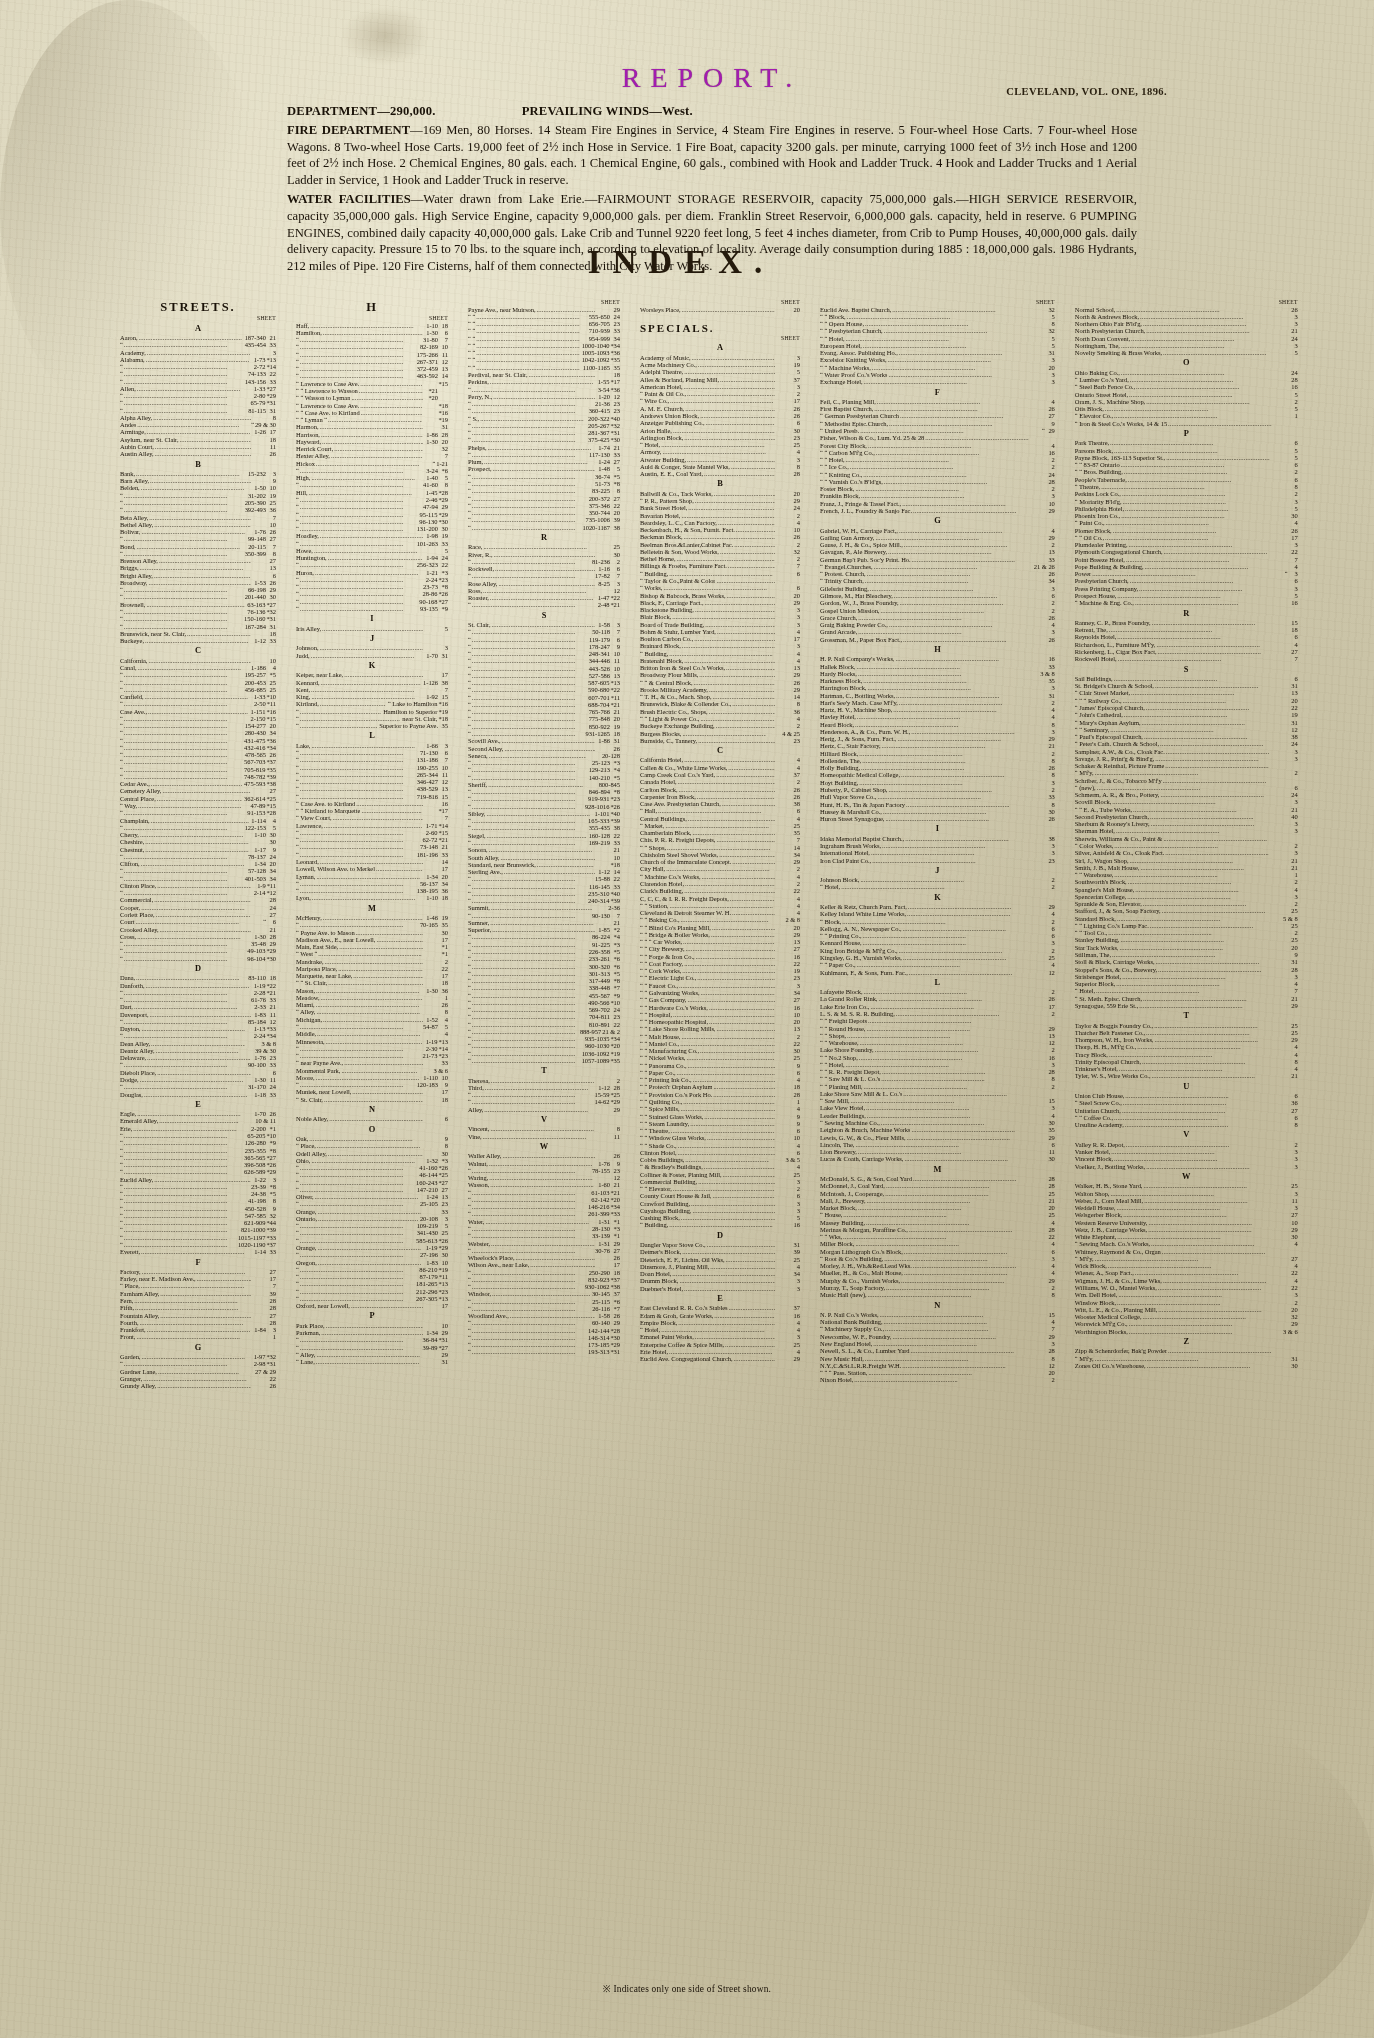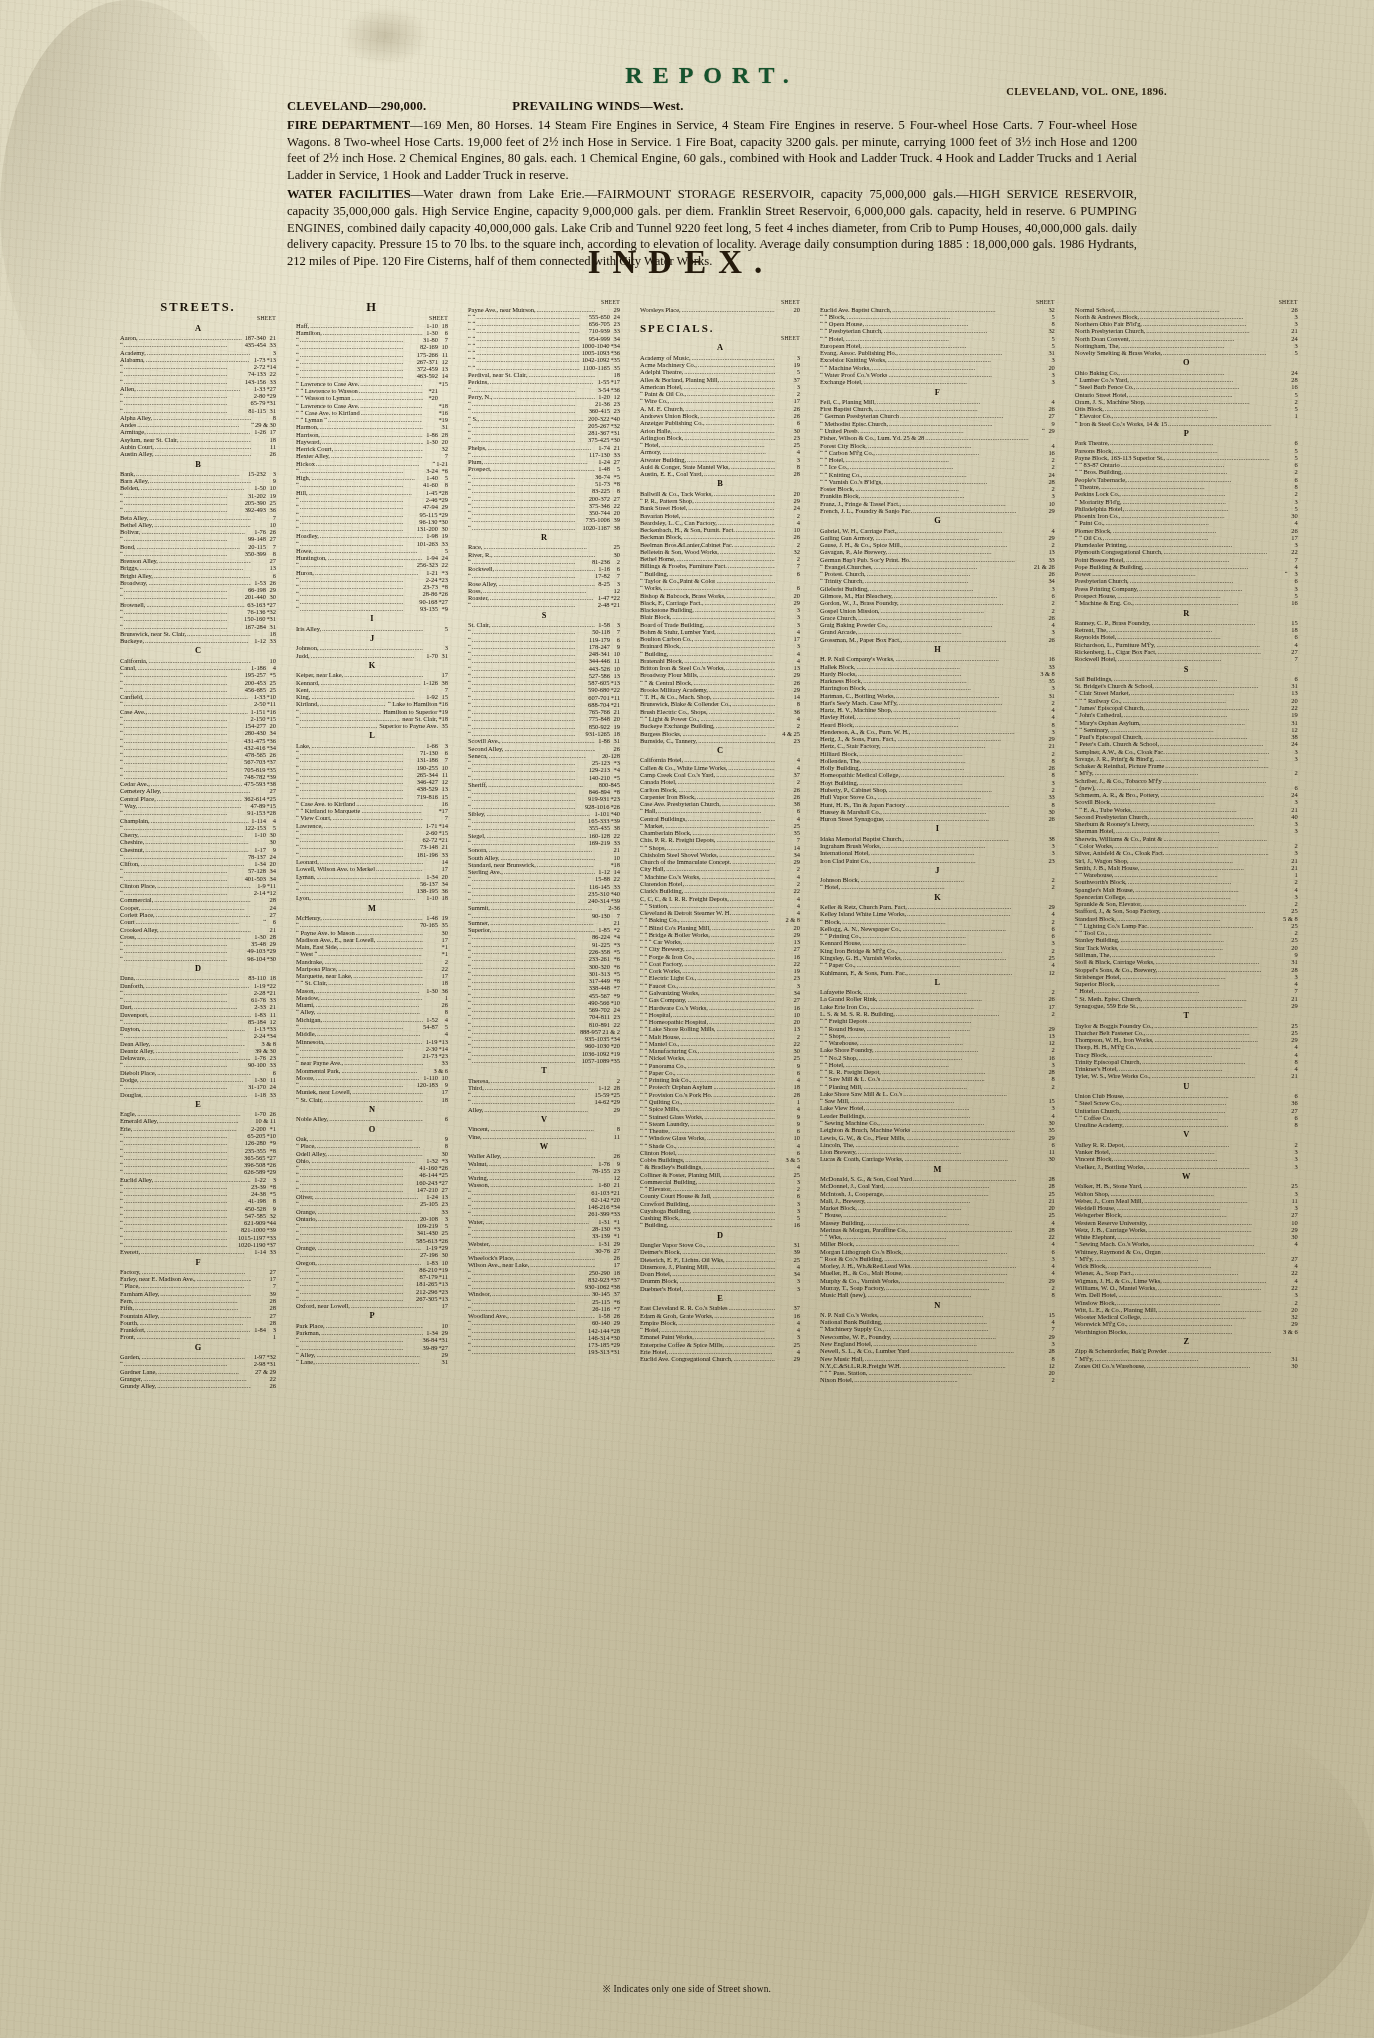--- a/index.html
+++ b/index.html
@@ -30,24 +30,24 @@
   .s2{left:0;top:0;width:260px;height:420px;background:radial-gradient(ellipse at 0 0,rgba(80,66,36,.18),rgba(80,66,36,0) 70%);}
   .s3{right:0;bottom:0;width:420px;height:330px;background:radial-gradient(ellipse at 100% 100%,rgba(80,66,36,.16),rgba(80,66,36,0) 70%);}
 
   .sheet{position:absolute;inset:0;padding:0;}
 
   
   .report-wrap{position:absolute;left:287px;top:62px;width:850px;}
   .report-title{
     text-align:center;
     font-family:"Liberation Serif", serif;
-    font-weight:bold;
-    font-size:24px;
+    font-weight:normal;
+    font-size:28px;
     letter-spacing:10px;
-    color:#14532d;
+    color:#a21caf;
     text-shadow:0 0 1px rgba(40,28,12,.55);
     margin:0 0 10px 0;
   }
   .vol-line{
     position:absolute;right:-30px;top:24px;
     font-size:10.5px;font-weight:bold;letter-spacing:.4px;
     white-space:nowrap;color:#2a2010;
   }
   .rpt-row{font-size:12.6px;line-height:1.32;text-align:justify;}
   .rpt-pop{text-align:left;margin-bottom:3px;font-size:12.6px;font-weight:bold;letter-spacing:.2px;}
@@ -119,21 +119,21 @@
 <div class="smudge s1"></div>
 <div class="grain"></div>
 
 <div class="sheet">
 
   <div class="report-wrap">
     <div class="report-title">REPORT.</div>
     <div class="vol-line">CLEVELAND, VOL. ONE, 1896.</div>
 
     <div class="rpt-pop">
-      <span>CLEVELAND</span><span>—290,000.</span><span class="spacer"></span><span>PREVAILING WINDS—West.</span>
+      <span>DEPARTMENT</span><span>—290,000.</span><span class="spacer"></span><span>PREVAILING WINDS—West.</span>
     </div>
 
     <div class="rpt-block rpt-row">
       <span class="rpt-lead">FIRE DEPARTMENT</span><span>—169 Men, 80 Horses.  14 Steam Fire Engines in Service, 4 Steam Fire Engines in reserve.  5 Four-wheel Hose Carts.  7 Four-wheel Hose Wagons.  8 Two-wheel Hose Carts.  19,000 feet of 2½ inch Hose in Service.  1 Fire Boat, capacity 3200 gals. per minute, carrying 1000 feet of 3½ inch Hose and 1200 feet of 2½ inch Hose.  2 Chemical Engines, 80 gals. each.  1 Chemical Engine, 60 gals., combined with Hook and Ladder Truck.  4 Hook and Ladder Trucks and 1 Aerial Ladder in Service, 1 Hook and Ladder Truck in reserve.</span>
     </div>
 
     <div class="rpt-block rpt-row">
       <span class="rpt-lead">WATER FACILITIES</span><span>—Water drawn from Lake Erie.—FAIRMOUNT STORAGE RESERVOIR, capacity 75,000,000 gals.—HIGH SERVICE RESERVOIR, capacity 35,000,000 gals.  High Service Engine, capacity 9,000,000 gals. per diem.  Franklin Street Reservoir, 6,000,000 gals. capacity, held in reserve.  6 PUMPING ENGINES, combined daily capacity 40,000,000 gals. Lake Crib and Tunnel 9220 feet long, 5 feet 4 inches diameter, from Crib to Pump Houses, 40,000,000 gals. daily delivery capacity.  Pressure 15 to 70 lbs. to the square inch, according to elevation of locality.  Average daily consumption during 1885 : 18,000,000 gals.  1986 Hydrants, 212 miles of Pipe.  120 Fire Cisterns, half of them connected with City Water Works.</span>
     </div>
   </div>

